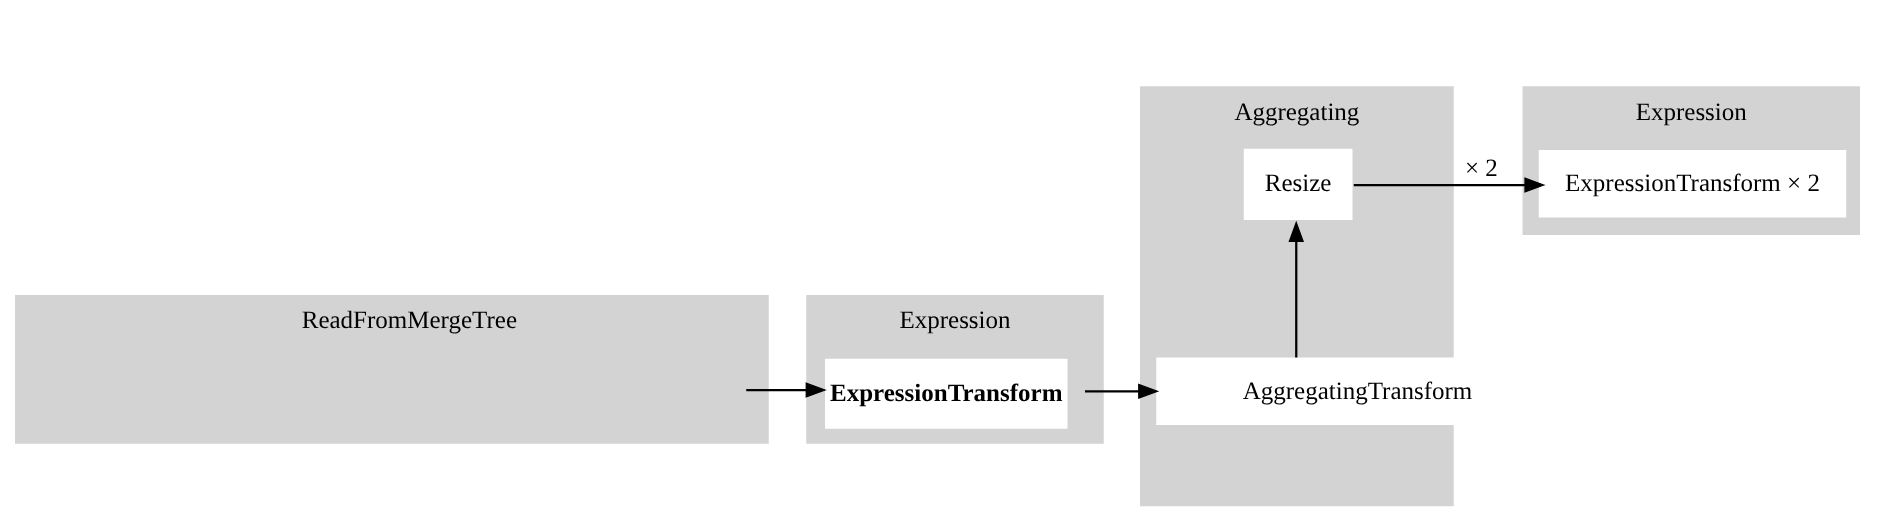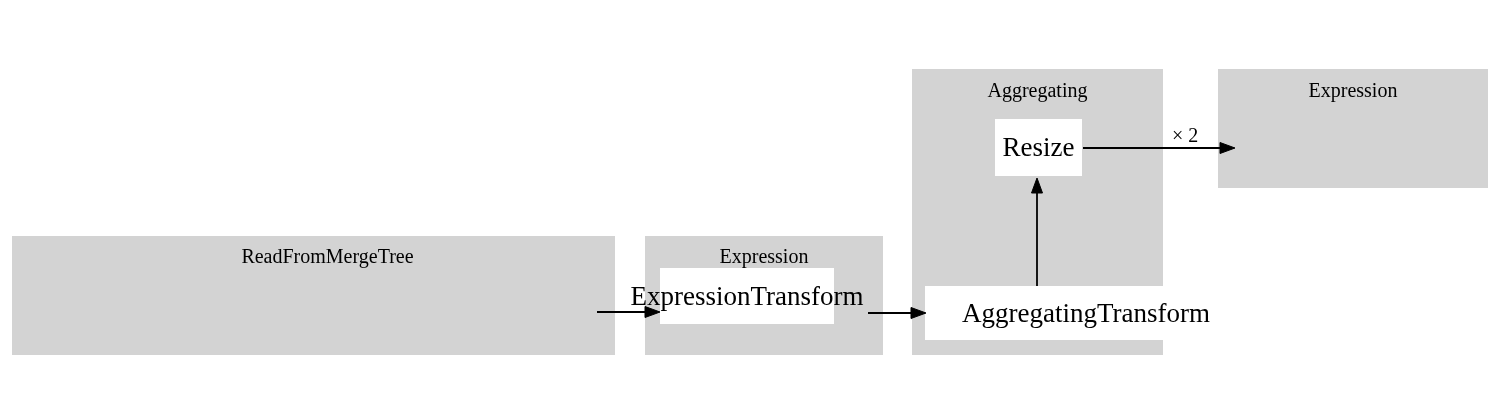--- a/index.html
+++ b/index.html
@@ -28,21 +28,21 @@
     font-size: 20px;
     line-height: 24px;
     white-space: nowrap;
   }
   .node {
     position: absolute;
     background: #ffffff;
     display: flex;
     align-items: center;
     justify-content: center;
-    font-size: 27px;
+    font-size: 20px;
     white-space: nowrap;
   }
   .edge-layer {
     position: absolute;
     left: 0;
     top: 0;
     width: 1502px;
     height: 410px;
     pointer-events: none;
   }
@@ -57,37 +57,40 @@
 <body>
 
 <div class="canvas">
 
   <div class="cluster" style="left:12px; top:236px; width:603px; height:119px;">
     <div class="cluster-title" style="top:244px; margin-top:-236px;margin-left:28px;">ReadFromMergeTree</div>
   </div>
 
   <div class="cluster" style="left:645px; top:236px; width:238px; height:119px;">
     <div class="cluster-title" style="top:8px;">Expression</div>
-    <div class="node" style="left:15px; top:32px; width:174px; height:56px;">
+    <div class="node" style="left:15px; top:51px; width:194px; height:56px;font-weight:bold;">
       <span>ExpressionTransform</span>
     </div>
   </div>
 
-  <div class="cluster" style="left:912px; top:69px; width:251px; height:286px;">
+  <div class="cluster" style="left:912px; top:69px; width:251px; height:336px;">
     <div class="cluster-title" style="top:9px;">Aggregating</div>
     <div class="node" style="left:83px; top:50px; width:87px; height:57px;">
       <span>Resize</span>
     </div>
     <div class="node" style="left:13px; top:217px; width:226px; height:54px;padding-left:48px;">
       <span>AggregatingTransform</span>
     </div>
   </div>
 
   <div class="cluster" style="left:1218px; top:69px; width:270px; height:119px;">
     <div class="cluster-title" style="top:9px;">Expression</div>
+    <div class="node" style="left:13px; top:51px; width:246px; height:54px;">
+      <span>ExpressionTransform × 2</span>
+    </div>
   </div>
 
   <svg class="edge-layer" width="1502" height="410" viewBox="0 0 1502 410" xmlns="http://www.w3.org/2000/svg">
     <g stroke="#000000" fill="#000000" stroke-width="1.8">
       <line x1="597" y1="312" x2="646" y2="312"></line>
       <polygon points="660,312 645,306.5 645,317.5" stroke-width="1"></polygon>
     </g>
     <g stroke="#000000" fill="#000000" stroke-width="1.8">
       <line x1="868" y1="313" x2="912" y2="313"></line>
       <polygon points="926,313 911,307.5 911,318.5" stroke-width="1"></polygon>

